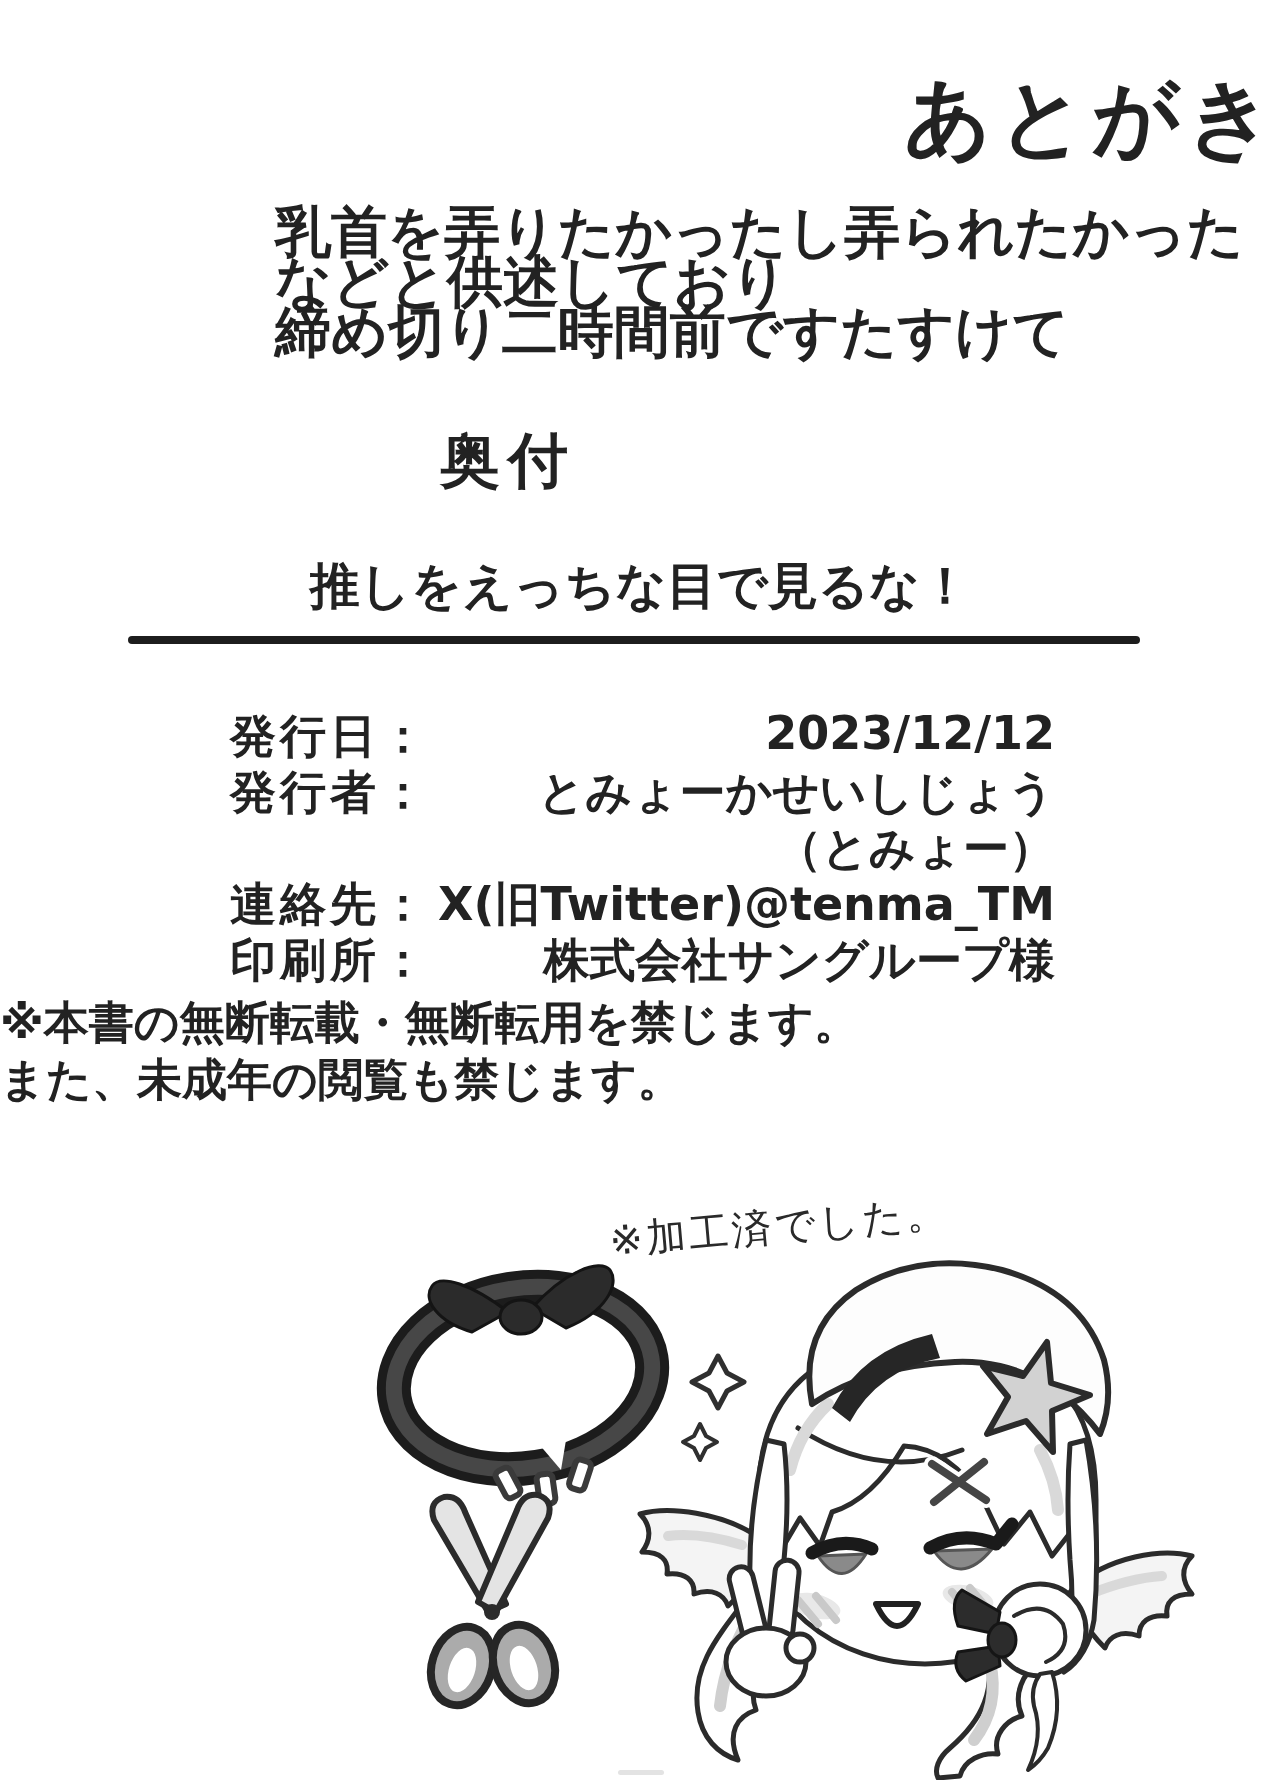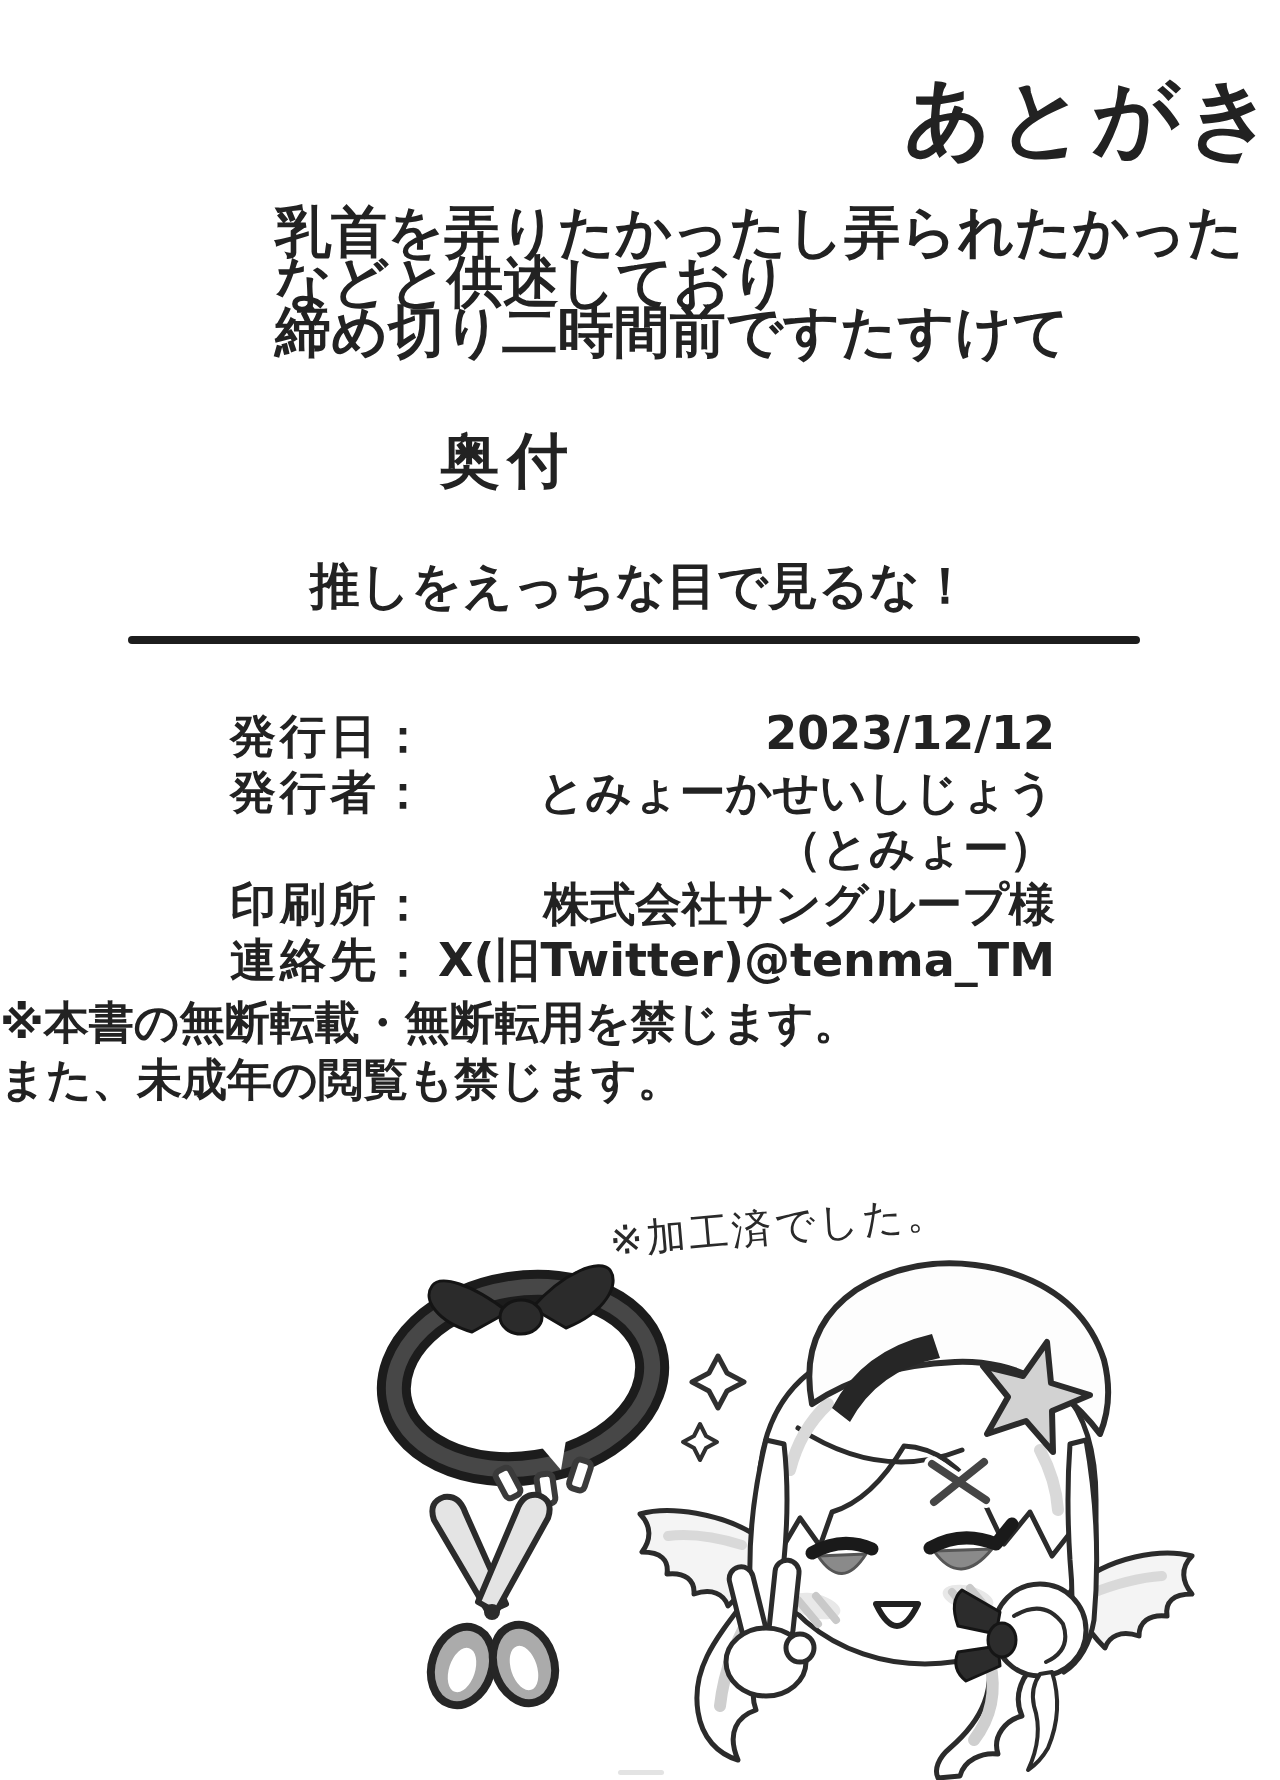--- a/index.html
+++ b/index.html
@@ -87,26 +87,26 @@
   </div>
   <div class="col-row">
     <span class="lbl">発行者：</span>
     <span class="val">とみょーかせいしじょう</span>
   </div>
   <div class="col-row">
     <span class="lbl"></span>
     <span class="val">（とみょー）</span>
   </div>
   <div class="col-row">
+    <span class="lbl">連絡先：</span>
+    <span class="val">X(旧Twitter)@tenma_TM</span>
+  </div>
+  <div class="col-row">
     <span class="lbl">印刷所：</span>
     <span class="val">株式会社サングループ様</span>
-  </div>
-  <div class="col-row">
-    <span class="lbl">連絡先：</span>
-    <span class="val">X(旧Twitter)@tenma_TM</span>
   </div>
 </div>
 
 <div class="abs notices">
   <div>※本書の無断転載・無断転用を禁じます。</div>
   <div>また、未成年の閲覧も禁じます。</div>
 </div>
 
 <div class="abs note-caption">※加工済でした。</div>
 

